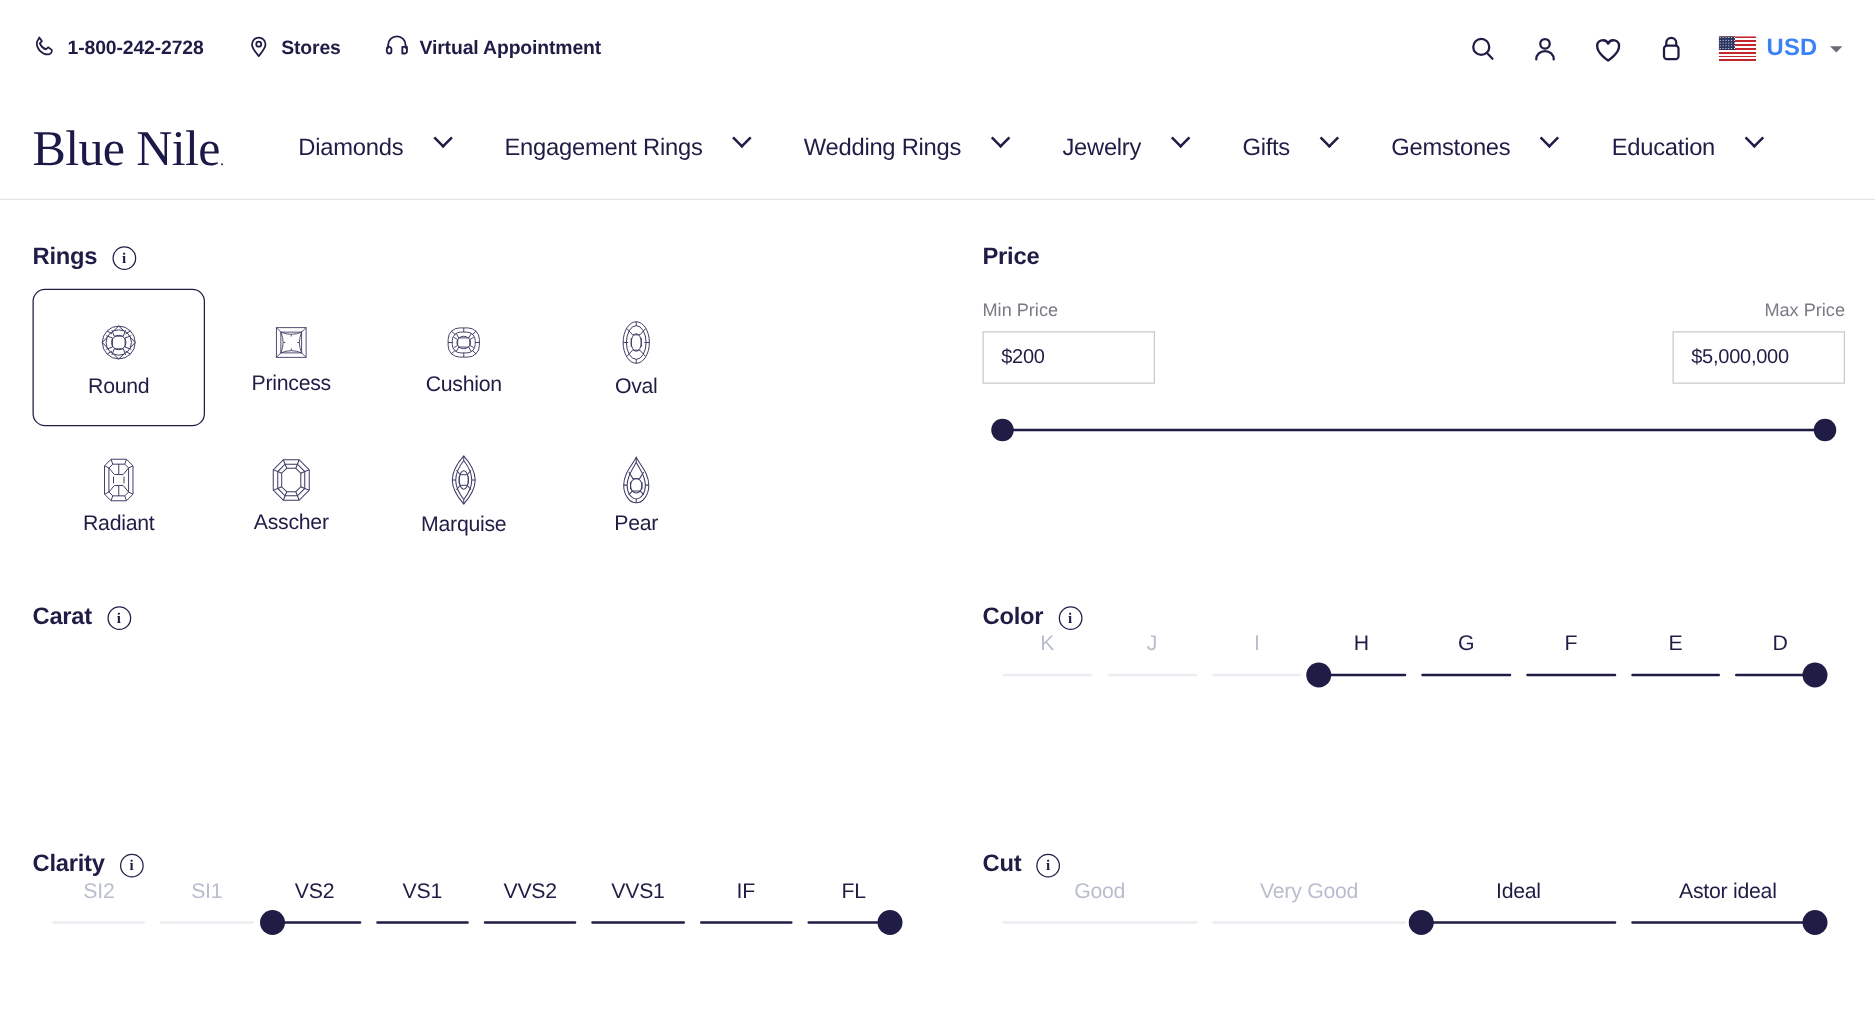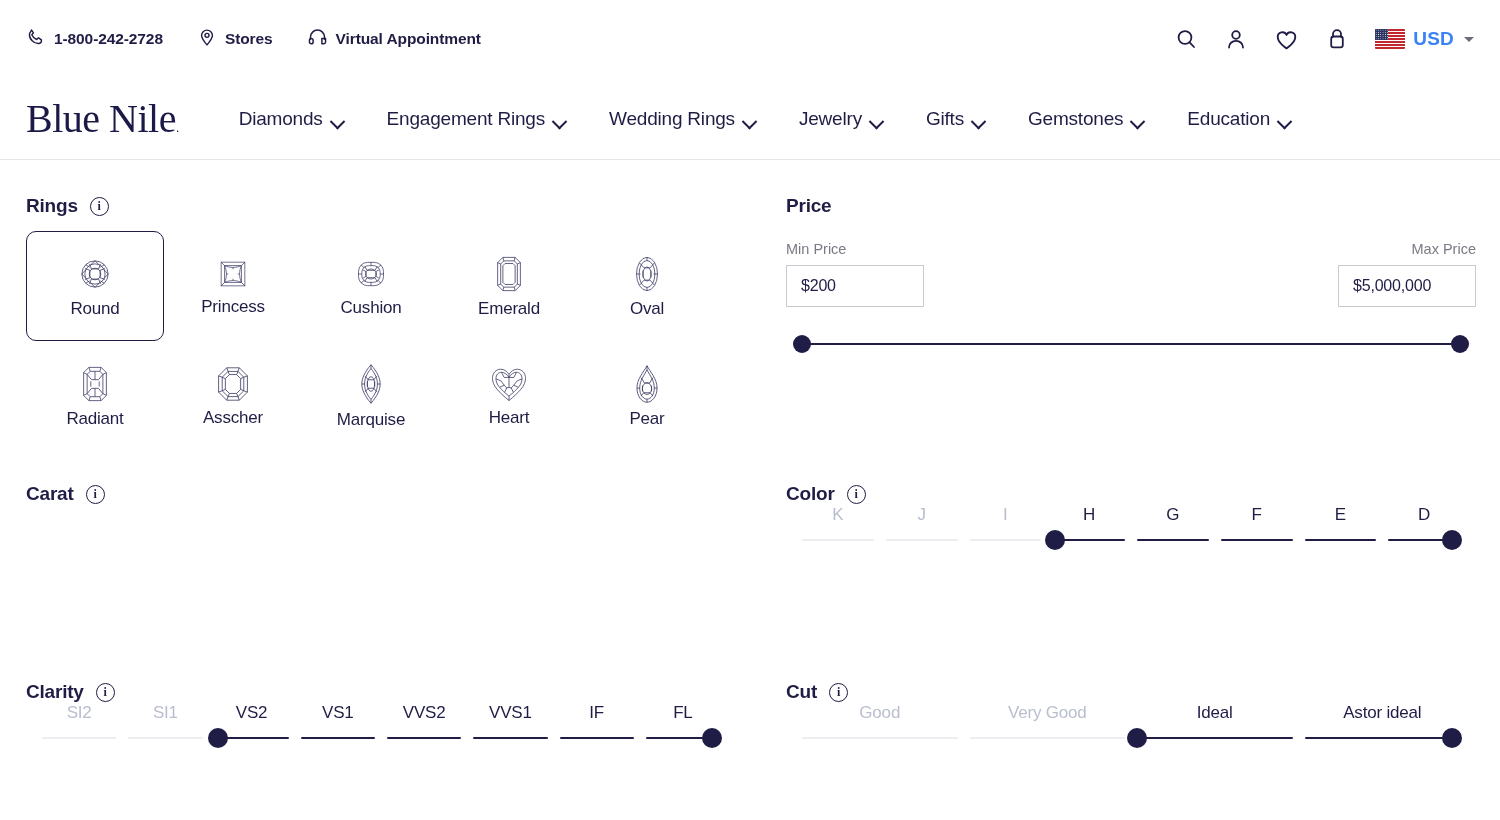--- a/index.html
+++ b/index.html
@@ -40,21 +40,21 @@
     display:flex; align-items:center; padding:0 26px;
     border-bottom:1px solid #e6e6ea;
   }
   .brand{
     font-family:"Liberation Serif", serif;
     font-size:40px; line-height:1; color:#1b1947; letter-spacing:-0.5px;
     cursor:pointer; position:relative; padding-right:8px;
   }
   .brand .tm{ font-size:13px; vertical-align:baseline; }
   .nav-items{ display:flex; align-items:center; gap:0; margin-left:30px; }
-  .nav-item{ display:flex; align-items:flex-end; gap:9px; padding:0 22px; cursor:pointer; }
+  .nav-item{ display:flex; align-items:flex-start; gap:26px; padding:0 22px; cursor:pointer; }
   .nav-item .txt{ font-size:19px; color:#1f1d45; letter-spacing:-0.2px; }
   .chev{ display:inline-block; width:11px; height:11px;
     border-right:2px solid #1f1d45; border-bottom:2px solid #1f1d45;
     transform:rotate(45deg) translate(-2px,-2px); }
 
   
   .filters{ position:absolute; left:0; top:161px; width:1500px; height:658px; }
   .col-left{ position:absolute; left:26px; top:0; width:710px; }
   .col-right{ position:absolute; left:786px; top:0; width:690px; }
 
@@ -263,30 +263,20 @@
               <rect x="13" y="14" width="22" height="20" rx="8"></rect>
               <ellipse cx="24" cy="24" rx="6.6" ry="6"></ellipse>
               <path d="M12 13 L16 16.6 M36 13 L32 16.6 M36 35 L32 31.4 M12 35 L16 31.4"></path>
               <path d="M24 10 L24 14 M39 24 L35 24 M24 38 L24 34 M9 24 L13 24"></path>
               <path d="M16.6 15 L19.2 19.6 M31.4 15 L28.8 19.6 M33.6 19 L29.8 21.2 M33.6 29 L29.8 26.8 M31.4 33 L28.8 28.4 M16.6 33 L19.2 28.4 M14.4 29 L18.2 26.8 M14.4 19 L18.2 21.2"></path>
               <path d="M19.2 19.6 L28.8 19.6 M29.8 21.2 L29.8 26.8 M28.8 28.4 L19.2 28.4 M18.2 26.8 L18.2 21.2"></path>
             </svg>
             <span class="shape-label">Cushion</span>
           </div>
 
-          <div class="shape-cell">
-            <svg width="34" height="42" viewBox="0 0 36 48" fill="none" stroke="#3b3a63" stroke-width="0.9">
-              <path d="M11 5 H25 L31 11 V37 L25 43 H11 L5 37 V11 Z"></path>
-              <path d="M12 9 H24 L27.5 12.5 V35.5 L24 39 H12 L8.5 35.5 V12.5 Z"></path>
-              <path d="M13.5 12 H22.5 L25 14.5 V33.5 L22.5 36 H13.5 L11 33.5 V14.5 Z"></path>
-              <path d="M5 11 L8.5 12.5 M31 11 L27.5 12.5 M31 37 L27.5 35.5 M5 37 L8.5 35.5"></path>
-              <path d="M11 5 L12 9 M25 5 L24 9 M25 43 L24 39 M11 43 L12 39"></path>
-            </svg>
-            <span class="shape-label">Emerald</span>
-          </div>
 
           <div class="shape-cell">
             <svg width="32" height="42" viewBox="0 0 34 48" fill="none" stroke="#3b3a63" stroke-width="0.9">
               <ellipse cx="17" cy="24" rx="12" ry="19"></ellipse>
               <ellipse cx="17" cy="24" rx="9" ry="15.4"></ellipse>
               <ellipse cx="17" cy="24" rx="4.6" ry="8"></ellipse>
               <path d="M17 5 L17 8.6 M17 43 L17 39.4 M29 24 L24.4 24 M5 24 L9.6 24"></path>
               <path d="M8.6 11.4 L13.6 17 M25.4 11.4 L20.4 17 M25.4 36.6 L20.4 31 M8.6 36.6 L13.6 31"></path>
               <path d="M13.6 17 L20.4 17 M21.6 20 L21.6 28 M20.4 31 L13.6 31 M12.4 28 L12.4 20"></path>
             </svg>
@@ -327,31 +317,20 @@
               <path d="M14 3 C21 11 24 18 24 24 C24 30 21 37 14 45 C7 37 4 30 4 24 C4 18 7 11 14 3Z"></path>
               <path d="M14 7 C19 13.5 21 18.5 21 24 C21 29.5 19 34.5 14 41 C9 34.5 7 29.5 7 24 C7 18.5 9 13.5 14 7Z"></path>
               <ellipse cx="14" cy="24" rx="4" ry="8"></ellipse>
               <path d="M14 3 L14 7 M14 45 L14 41 M24 24 L21 24 M4 24 L7 24"></path>
               <path d="M7.6 15.5 L11 19.4 M20.4 15.5 L17 19.4 M20.4 32.5 L17 28.6 M7.6 32.5 L11 28.6"></path>
               <path d="M11 19.4 H17 M18 21 V27 M17 28.6 H11 M10 27 V21"></path>
             </svg>
             <span class="shape-label">Marquise</span>
           </div>
 
-          <div class="shape-cell">
-            <svg width="40" height="40" viewBox="0 0 46 46" fill="none" stroke="#3b3a63" stroke-width="0.9">
-              <path d="M23 42 C11 32 4 25 4 16.5 C4 10 8.5 6 13.5 6 C17.5 6 21 8.6 23 12 C25 8.6 28.5 6 32.5 6 C37.5 6 42 10 42 16.5 C42 25 35 32 23 42Z"></path>
-              <path d="M23 37 C13.5 29 8 23.8 8 17 C8 12.2 11 9.5 14.4 9.5 C17.8 9.5 21 12 23 15.4 C25 12 28.2 9.5 31.6 9.5 C35 9.5 38 12.2 38 17 C38 23.8 32.5 29 23 37Z"></path>
-              <path d="M23 12 L23 15.4 M23 42 L23 37"></path>
-              <path d="M14.4 9.5 L17.4 15.5 M31.6 9.5 L28.6 15.5 M8 17 L13.6 19.4 M38 17 L32.4 19.4 M12.6 26.6 L17.6 24.4 M33.4 26.6 L28.4 24.4 M18 32.4 L20.4 27.6 M28 32.4 L25.6 27.6"></path>
-              <path d="M17.4 15.5 L23 15.4 L28.6 15.5 M13.6 19.4 L17.6 24.4 M32.4 19.4 L28.4 24.4 M17.6 24.4 L20.4 27.6 L23 27 L25.6 27.6 L28.4 24.4"></path>
-              <path d="M23 15.4 L23 27"></path>
-            </svg>
-            <span class="shape-label">Heart</span>
-          </div>
 
           <div class="shape-cell">
             <svg width="30" height="42" viewBox="0 0 32 46" fill="none" stroke="#3b3a63" stroke-width="0.9">
               <path d="M16 3 C19.5 10 27 17 27 27.5 C27 36.5 21.5 43 16 43 C10.5 43 5 36.5 5 27.5 C5 17 12.5 10 16 3Z"></path>
               <path d="M16 7.5 C19 13.5 24 19 24 27.5 C24 34.6 20.2 39.6 16 39.6 C11.8 39.6 8 34.6 8 27.5 C8 19 13 13.5 16 7.5Z"></path>
               <ellipse cx="16" cy="28" rx="5" ry="6.4"></ellipse>
               <path d="M16 3 L16 7.5 M16 43 L16 39.6 M27 27.5 L24 27.5 M5 27.5 L8 27.5"></path>
               <path d="M9.5 16 L13.2 22 M22.5 16 L18.8 22 M9.4 36 L12.6 32.6 M22.6 36 L19.4 32.6"></path>
               <path d="M13.2 22 H18.8 M21 24.8 V31 M12.6 32.6 H19.4 M11 24.8 V31"></path>
             </svg>

